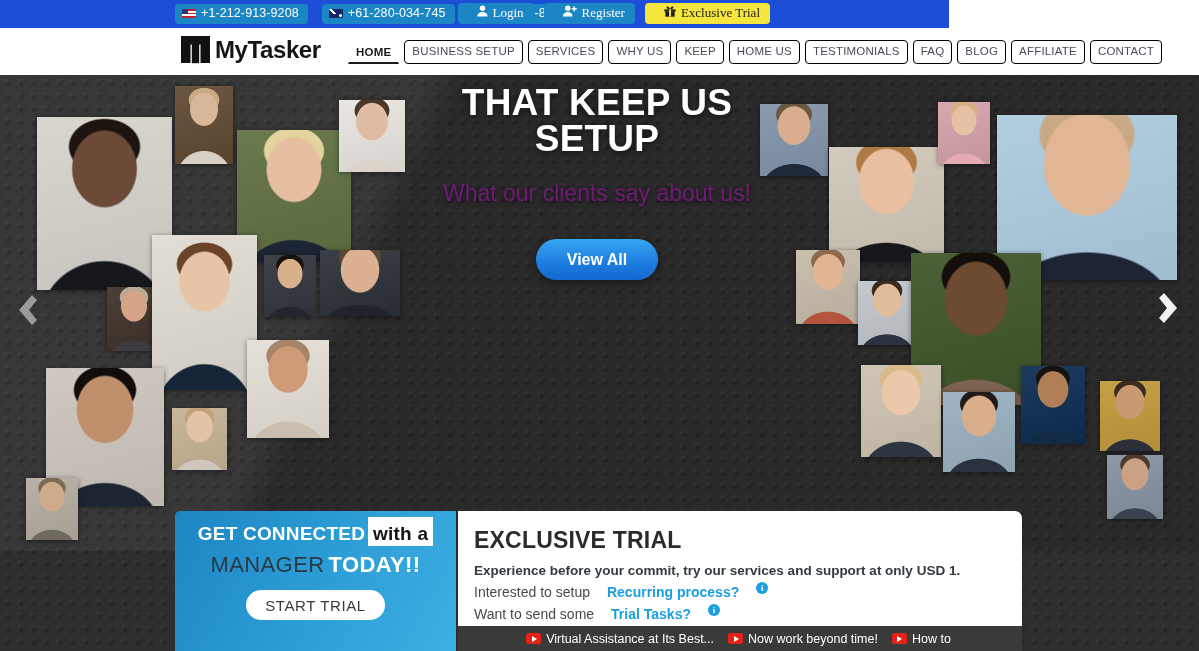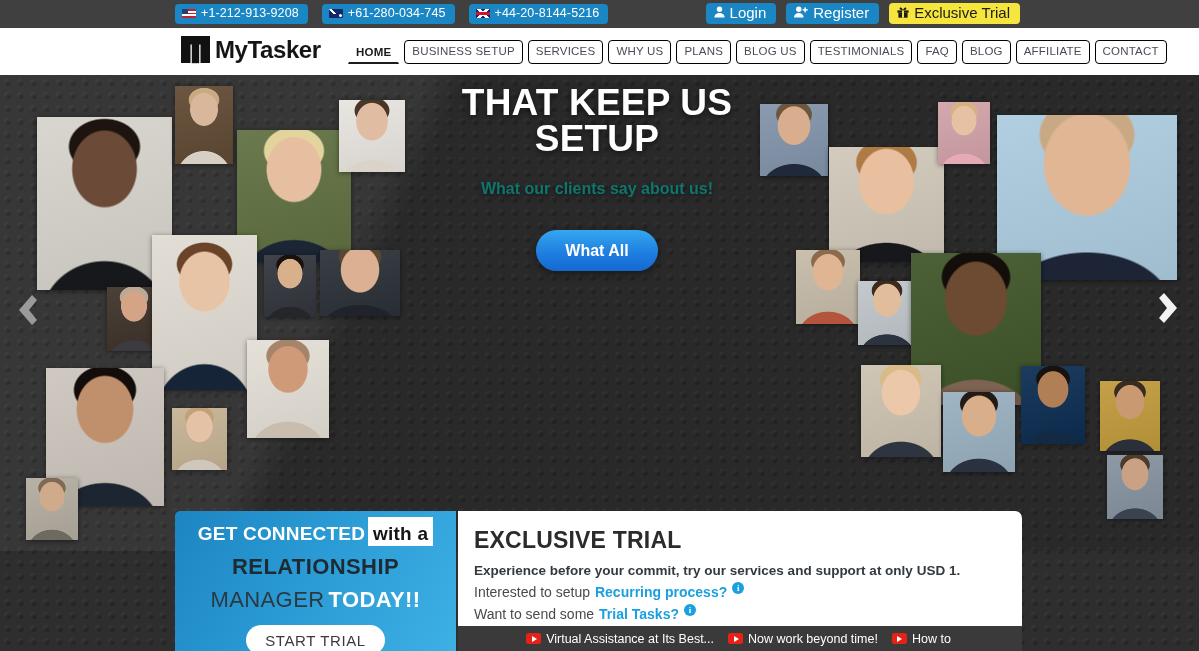--- a/index.html
+++ b/index.html
@@ -6,22 +6,22 @@
   html, body {
     width: 1199px; height: 651px;
     overflow: hidden;
     background: #ffffff;
     font-family: "Liberation Sans", sans-serif;
   }
 
   
   .topbar {
     position: absolute; left: 0; top: 0;
-    width: 1199px; height: 28px;
-    background: #404040;
+    width: 949px; height: 28px;
+    background: #1d4ed8;
   }
   .phones {
     position: absolute; left: 175px; top: 4px;
     display: flex; gap: 14px;
   }
   .phone-chip {
     display: flex; align-items: center; gap: 5px;
     background: #1a86c4;
     border-radius: 4px;
     padding: 2px 9px 3px 7px;
@@ -46,22 +46,22 @@
   .flag-uk::after { content: ""; position: absolute; left: 0; top: 3px; right: 0; height: 3px; background: #cf142b;
     box-shadow: 5px -3px 0 -0.5px #cf142b inset; }
 
   .topright {
     position: absolute; right: 179px; top: 3px;
     display: flex; align-items: center; gap: 10px;
   }
   .tr-btn {
     display: flex; align-items: center; gap: 5px;
     background: #1a86c4; color: #fff;
-    border-radius: 4px; padding: 2px 10px 3px 8px;
-    font-size: 15px; line-height: 16px; white-space: nowrap;
+    border-radius: 4px; padding: 2px 10px 3px 19px;
+    font-size: 13px; line-height: 16px; white-space: nowrap; font-family: Liberation Serif, serif;
   }
   .tr-trial {
     background: #f5e53c; color: #1b1b1b; font-weight: 500;
   }
   .ico-person, .ico-person-plus, .ico-gift { display:inline-block; flex:0 0 auto; }
 
   
   .header {
     position: absolute; left: 0; top: 28px;
     width: 970px; height: 47px;
@@ -128,21 +128,21 @@
     position: absolute; left: 397px; top: 85px; width: 400px;
     text-align: center; z-index: 40;
   }
   .hero-title {
     font-size: 37px; font-weight: bold; color: #ffffff;
     line-height: 36px; letter-spacing: .2px;
     text-shadow: 0 2px 6px rgba(0,0,0,.55);
   }
   .hero-sub {
     margin-top: 23px;
-    font-size: 16px; color: #0f766e; font-weight: 700;
+    font-size: 23px; color: #701a75; font-weight: 400;
     text-shadow: 0 2px 5px rgba(0,0,0,.5);
   }
   .view-all {
     margin: 32px auto 0; width: 122px; height: 41px;
     border-radius: 21px;
     background: linear-gradient(180deg, #35a7f0 0%, #1f7fe0 55%, #1468d2 100%);
     color: #fff; font-size: 16px; font-weight: bold;
     display: flex; align-items: center; justify-content: center;
     box-shadow: 0 3px 8px rgba(0,0,0,.4);
   }
@@ -195,21 +195,21 @@
     margin: 16px 0 0 16px;
     font-size: 23px; font-weight: bold; color: #2b2b2b; letter-spacing: .2px;
   }
   .excl-desc {
     margin: 9px 0 0 16px;
     font-size: 13.5px; font-weight: bold; color: #333a3f;
   }
   .excl-line {
     margin: 6px 0 0 16px;
     font-size: 14px; color: #4a4a4a;
-    display: flex; align-items: center; gap: 5px;
+    display: flex; align-items: center; gap: 17px;
   }
   .excl-link { color: #1a9fe0; font-weight: bold; }
   .info-i {
     width: 12px; height: 12px; border-radius: 50%;
     background: #1a9fe0; color: #fff;
     font-size: 9px; font-weight: bold;
     display: inline-flex; align-items: center; justify-content: center;
     font-family: "Liberation Serif", serif;
     position: relative; top: -4px;
   }
@@ -301,22 +301,22 @@
         <rect x="10.8" y="4.2" width="7.4" height="23" fill="#111"></rect>
       </svg>
     </span>
     <span class="logo-text">MyTasker</span>
   </div>
   <div class="nav" id="nav">
       <div class="nav-item active">HOME</div>
       <div class="nav-item">BUSINESS SETUP</div>
       <div class="nav-item">SERVICES</div>
       <div class="nav-item">WHY US</div>
-      <div class="nav-item">PLANS</div>
-      <div class="nav-item">BLOG US</div>
+      <div class="nav-item">KEEP</div>
+      <div class="nav-item">HOME US</div>
       <div class="nav-item">TESTIMONIALS</div>
       <div class="nav-item">FAQ</div>
       <div class="nav-item">BLOG</div>
       <div class="nav-item">AFFILIATE</div>
       <div class="nav-item">CONTACT</div>
     </div>
 </div>
 
 <div class="hero">
   <div class="hero-texture"></div>
@@ -351,39 +351,38 @@
 <div class="hero-dark-ext">
   <div class="hero-texture"></div>
 </div>
 
 <div class="hero-center">
   <div class="hero-title">
     <div>THAT KEEP US</div>
     <div>SETUP</div>
   </div>
   <div class="hero-sub">What our clients say about us!</div>
-  <div class="view-all">What All</div>
+  <div class="view-all">View All</div>
 </div>
 
 <div class="arrow arrow-left">
   <svg width="26" height="40" viewBox="0 0 26 40">
       <path d="M20 5 L7 20 L20 35 L25 30 L17 20 L25 10 Z" fill="#9a9a9a"></path>
     </svg>
 </div>
 <div class="arrow arrow-right">
   <svg width="26" height="40" viewBox="0 0 26 40">
       <path d="M6 5 L19 20 L6 35 L1 30 L9 20 L1 10 Z" fill="#f2f2f2"></path>
     </svg>
 </div>
 
 <div class="promo">
   <div class="promo-l1">
     <span>GET CONNECTED</span><span class="promo-hl">with a</span>
   </div>
-  <div class="promo-l2">RELATIONSHIP</div>
   <div class="promo-l3">
     <span class="promo-mgr">MANAGER</span><span class="promo-today">TODAY!!</span>
   </div>
   <div class="start-trial">START TRIAL</div>
 </div>
 
 <div class="excl">
   <div class="excl-title">EXCLUSIVE TRIAL</div>
   <div class="excl-desc">Experience before your commit, try our services and support at only USD 1.</div>
   <div class="excl-line">

